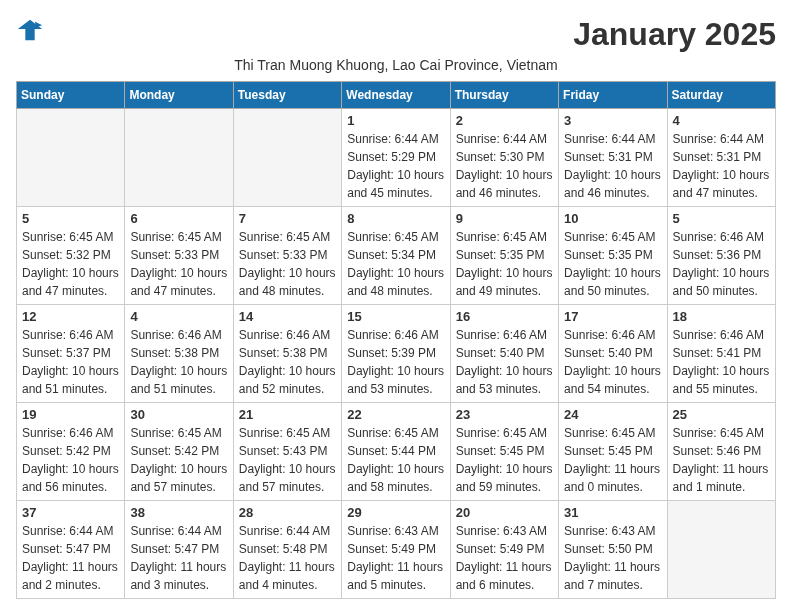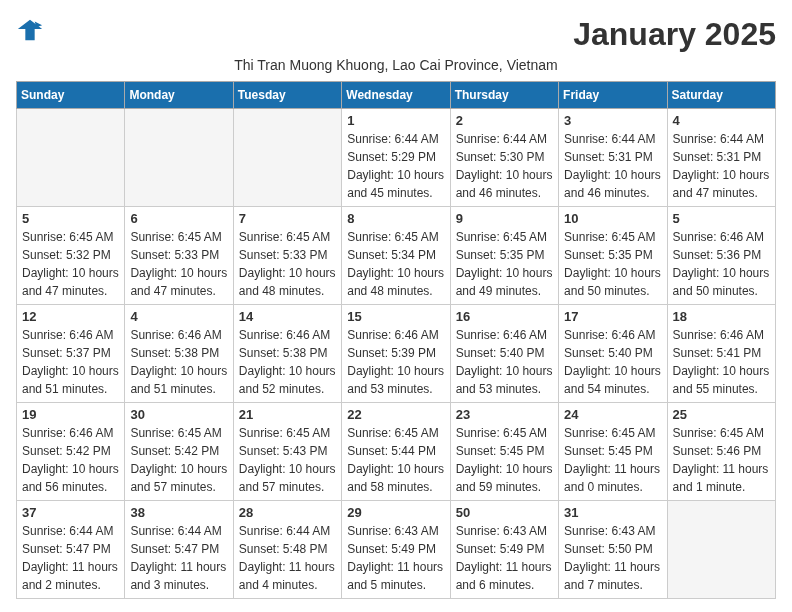--- a/index.html
+++ b/index.html
@@ -330,21 +330,21 @@
 and 4 minutes.</div>
         </td>
         <td>
           <span class="day-num">29</span>
           <div class="day-info" style="white-space: pre-line;">Sunrise: 6:43 AM
 Sunset: 5:49 PM
 Daylight: 11 hours
 and 5 minutes.</div>
         </td>
         <td>
-          <span class="day-num">50</span>
+          <span class="day-num">20</span>
           <div class="day-info" style="white-space: pre-line;">Sunrise: 6:43 AM
 Sunset: 5:49 PM
 Daylight: 11 hours
 and 6 minutes.</div>
         </td>
         <td>
           <span class="day-num">31</span>
           <div class="day-info" style="white-space: pre-line;">Sunrise: 6:43 AM
 Sunset: 5:50 PM
 Daylight: 11 hours

